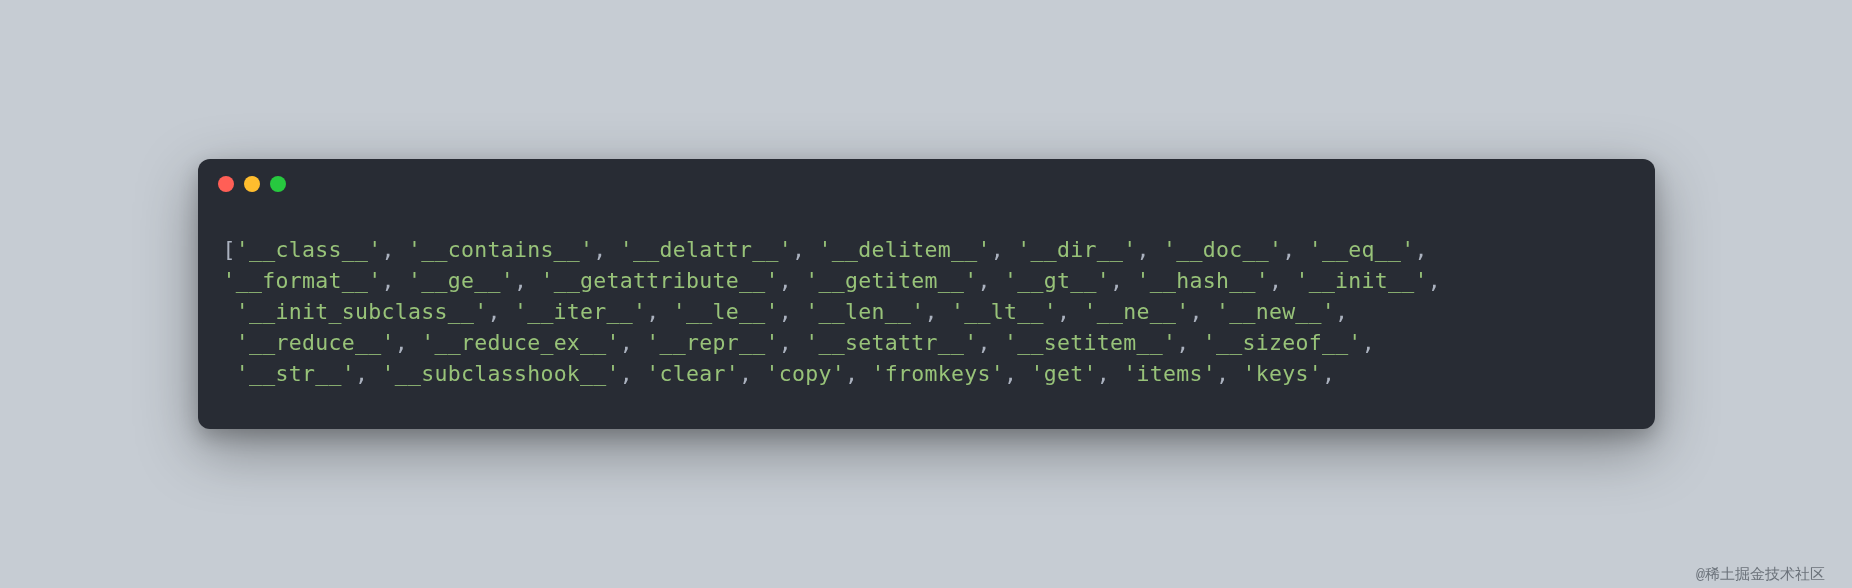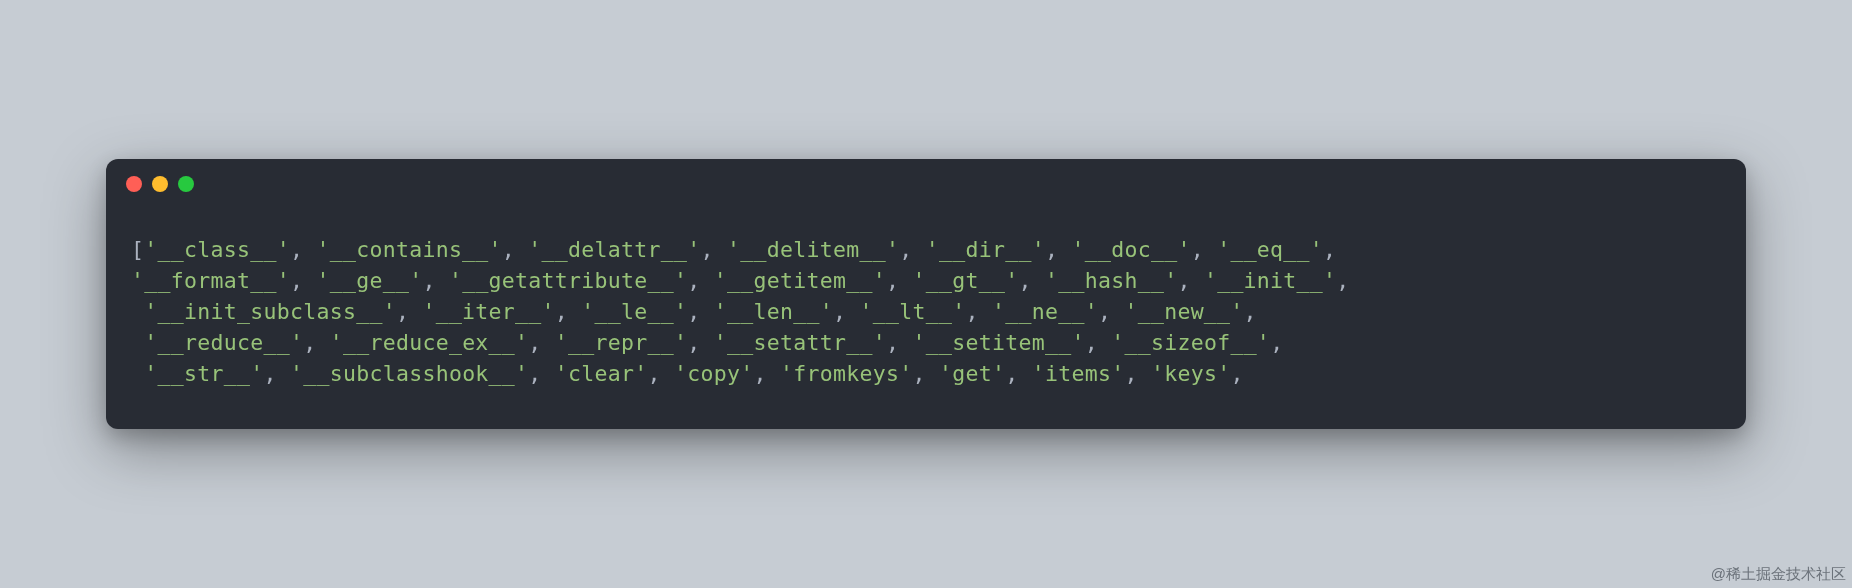--- a/index.html
+++ b/index.html
@@ -11,21 +11,21 @@
       background: #c6ccd3;
       width: 1852px;
       height: 588px;
       display: flex;
       align-items: center;
       justify-content: center;
       position: relative;
       font-family: 'Menlo', 'Consolas', 'Monaco', monospace;
     }
     .terminal-window {
-      width: 1640px;
+      width: 1457px;
       background: #282c34;
       border-radius: 12px;
       box-shadow: 0 20px 60px rgba(0,0,0,0.35), 0 8px 20px rgba(0,0,0,0.2);
       overflow: hidden;
     }
     .title-bar {
       height: 50px;
       display: flex;
       align-items: center;
       padding-left: 20px;
@@ -48,24 +48,24 @@
     }
     .code-line {
       white-space: pre;
     }
     .bracket { color: #abb2bf; }
     .str { color: #98c379; }
     .comma { color: #abb2bf; }
     .watermark {
       position: absolute;
       bottom: 4px;
-      right: 6px;
+      right: 27px;
       font-size: 15px;
       color: #6b727a;
-      font-family: Liberation Sans, sans-serif;
+      font-family: Liberation Mono, monospace;
     }
   </style>
 </head>
 <body>
 
 <div class="terminal-window">
   <div class="title-bar">
     <div class="traffic-light traffic-red"></div>
     <div class="traffic-light traffic-yellow"></div>
     <div class="traffic-light traffic-green"></div>

